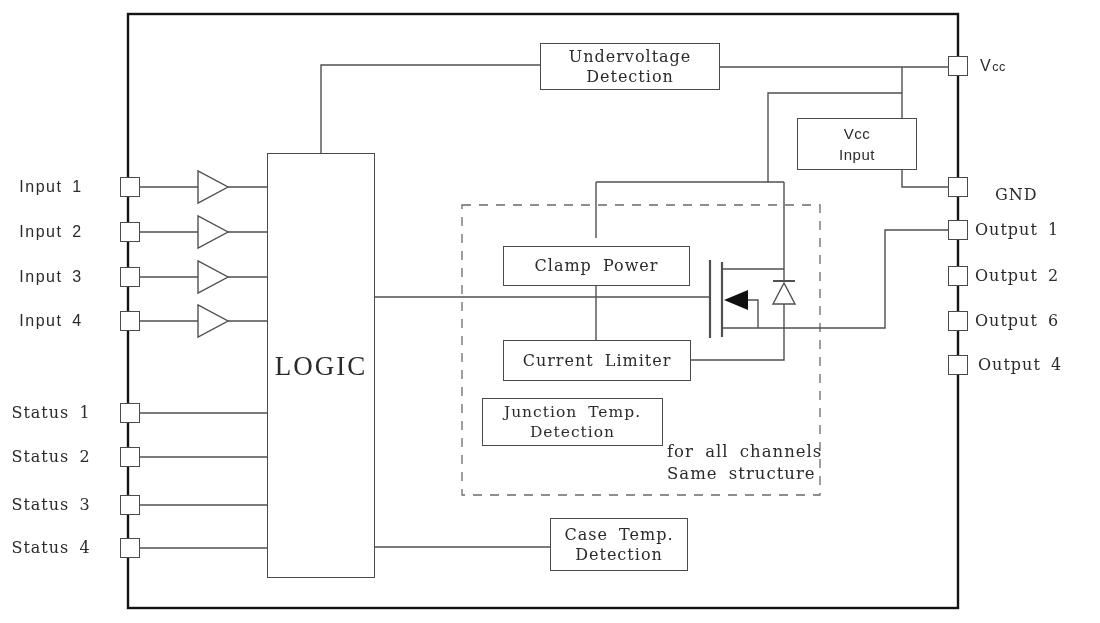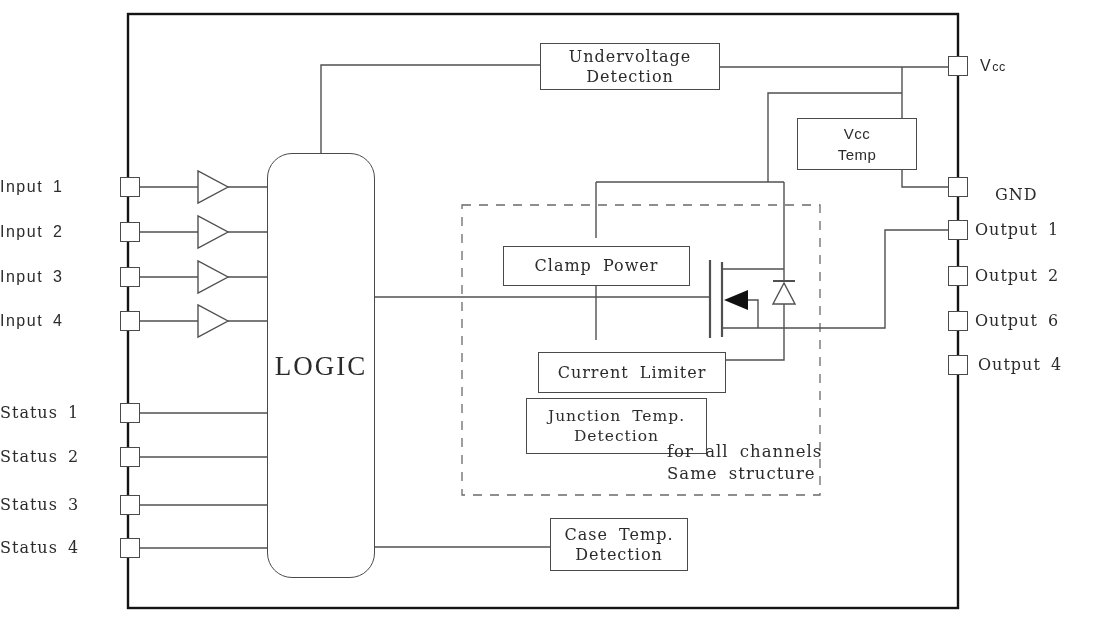--- a/index.html
+++ b/index.html
@@ -11,35 +11,35 @@
   .blk{
     position:absolute;z-index:2;background:#fff;border:1.5px solid #4a4a4a;
     box-sizing:border-box;display:flex;flex-direction:column;align-items:center;justify-content:center;
     font-size:16px;letter-spacing:1px;word-spacing:5px;line-height:20px;text-align:center;
     white-space:nowrap;
   }
   .blk-uv{left:540px;top:43px;width:180px;height:47px;}
   .blk-vccclamp{left:797px;top:118px;width:120px;height:52px;
     font-family:"Liberation Sans",sans-serif;font-size:15px;letter-spacing:.5px;line-height:21px;}
   .blk-clamp-power{left:503px;top:238px;width:187px;height:40px;margin-top:8px;}
-  .blk-current-limiter{left:503px;top:352px;width:188px;height:41px;margin-left:35px;}
-  .blk-junction{left:482px;top:398px;width:181px;height:56px;font-size:15.5px;margin-left:44px;}
+  .blk-current-limiter{left:503px;top:340px;width:188px;height:41px;}
+  .blk-junction{left:482px;top:398px;width:181px;height:48px;font-size:15.5px;}
   .blk-case{left:550px;top:518px;width:138px;height:53px;}
   .blk-logic{left:267px;top:153px;width:108px;height:425px;
-    font-family:"Liberation Serif",serif;font-size:27px;letter-spacing:2px;border-radius:25px;}
+    font-family:"Liberation Serif",serif;font-size:27px;letter-spacing:2px;}
   .pin{
     position:absolute;z-index:3;width:20px;height:20px;background:#fff;
     border:1.5px solid #4a4a4a;box-sizing:border-box;
   }
   .plabel{
     position:absolute;z-index:2;height:22px;line-height:22px;font-size:16px;
     letter-spacing:1px;word-spacing:4px;white-space:nowrap;
   }
   .plabel.sans{font-family:"Liberation Sans",sans-serif;letter-spacing:1.5px;}
-  .plabel.lft{left:0;width:102px;text-align:left;}
+  .plabel.lft{left:0;width:102px;text-align:center;}
   .plabel .sub{font-size:12.5px;letter-spacing:.5px;}
   .note{
     position:absolute;z-index:2;left:667px;top:441px;font-size:16.5px;line-height:21.5px;
     letter-spacing:1px;word-spacing:5px;white-space:nowrap;
   }
 </style>
 </head>
 <body>
 
 <div id="canvas">
@@ -110,21 +110,21 @@
     <div>LOGIC</div>
   </div>
 
   <div class="blk blk-uv">
     <div>Undervoltage</div>
     <div>Detection</div>
   </div>
 
   <div class="blk blk-vccclamp">
     <div>Vcc</div>
-    <div>Temp</div>
+    <div>Input</div>
   </div>
 
   <div class="blk blk-clamp-power">
     <div>Clamp Power</div>
   </div>
 
   <div class="blk blk-current-limiter">
     <div>Current Limiter</div>
   </div>
 

